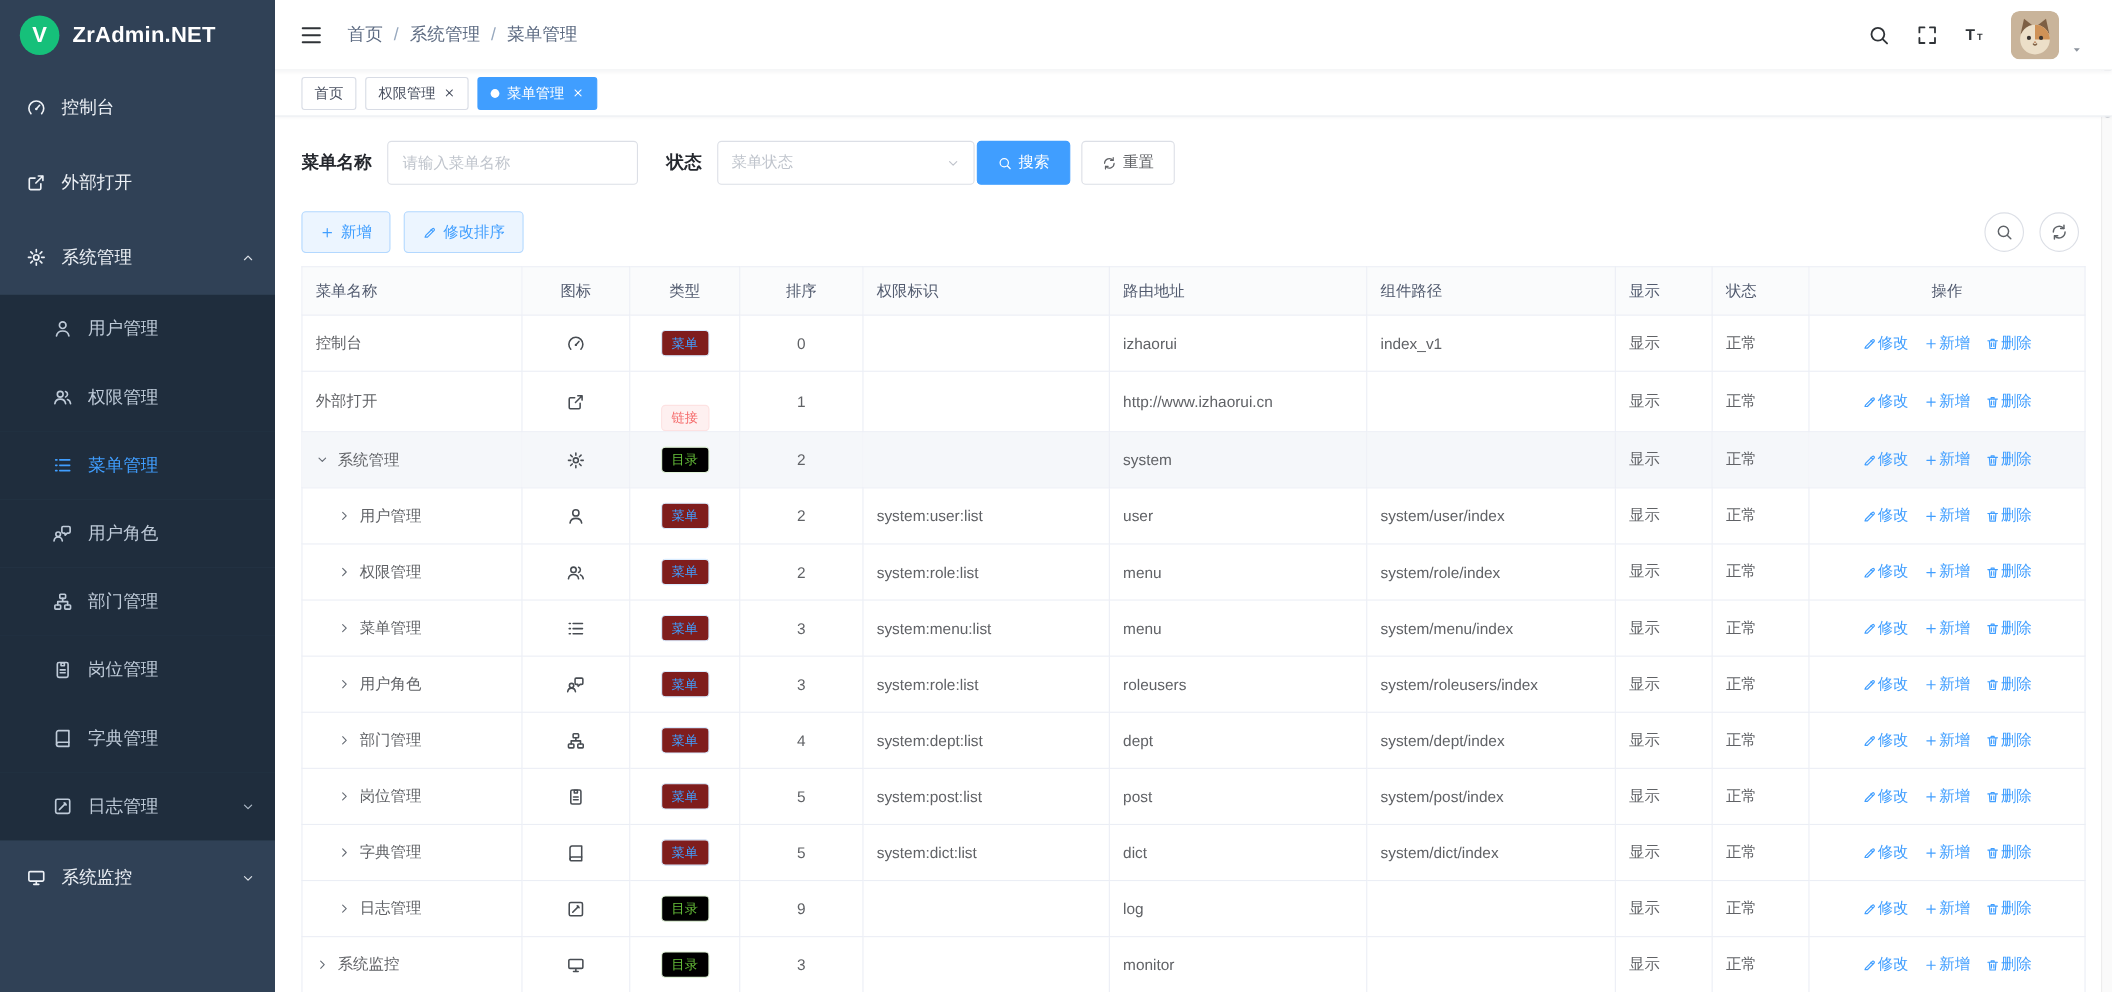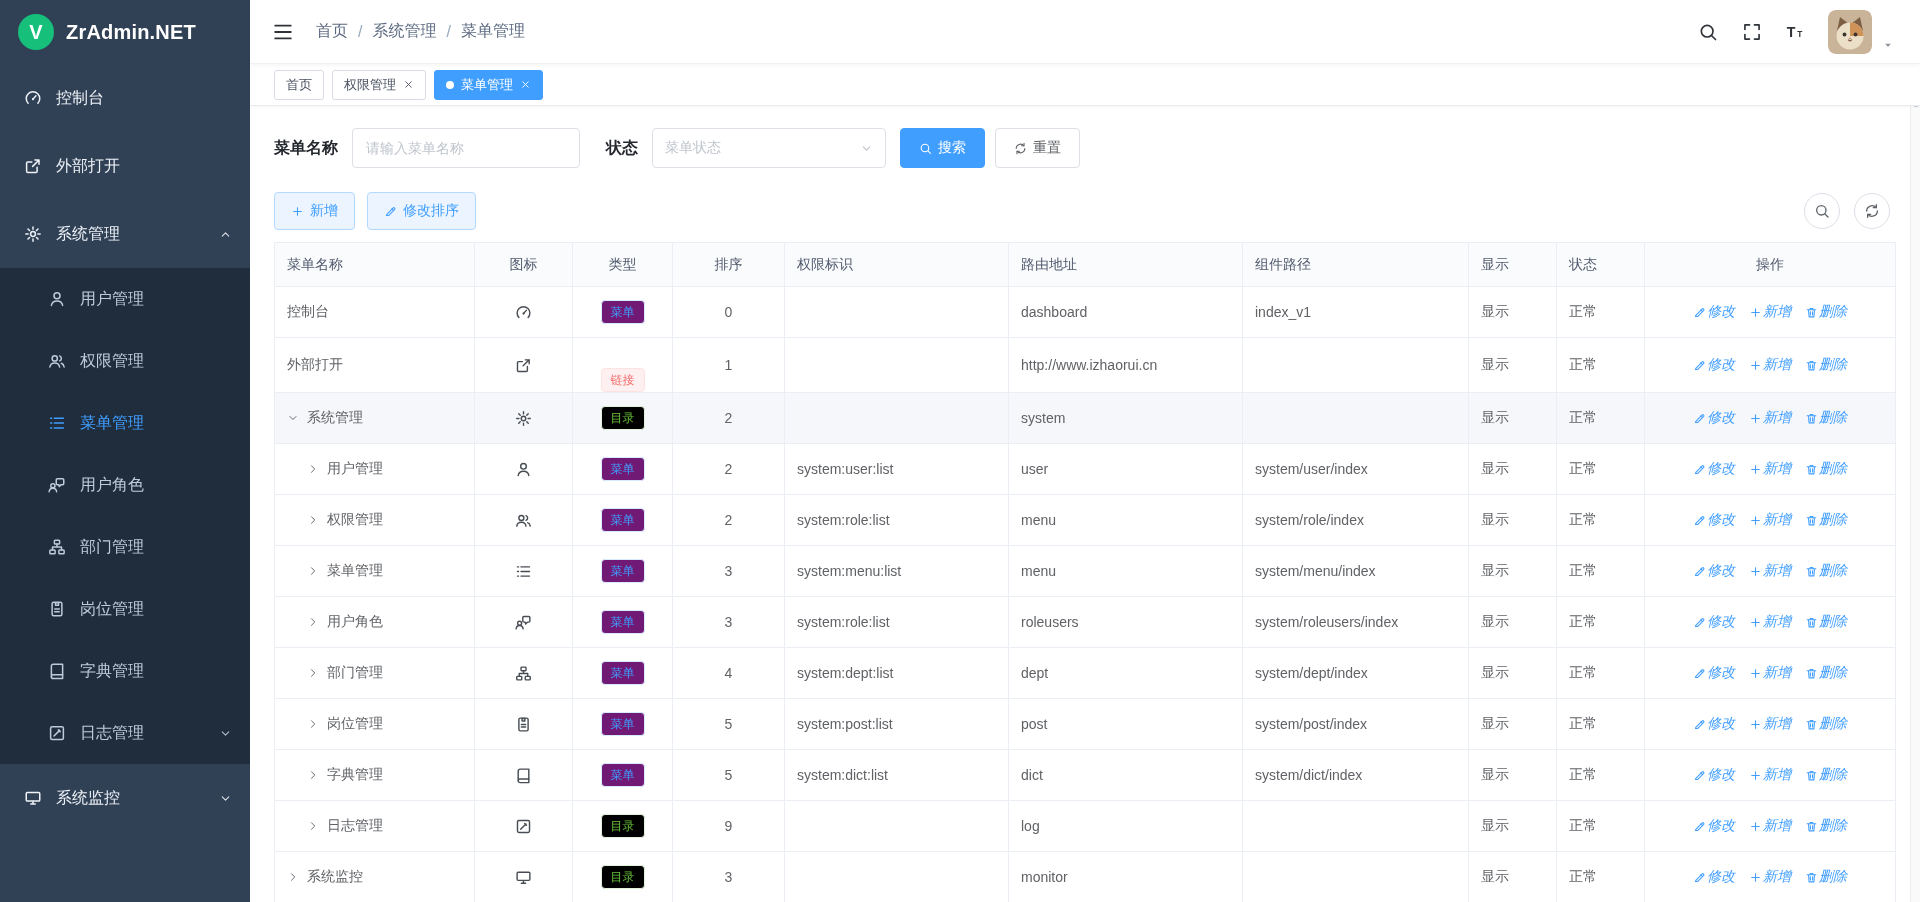--- a/index.html
+++ b/index.html
@@ -60,21 +60,21 @@
   .f-input{width:228px;height:40px;border:1px solid #dcdfe6;border-radius:4px;padding:0 13px;
     font-size:14px;color:#000000;outline:none;font-family:inherit;}
   .f-input::placeholder{color:#bfc4cc;}
   .select{width:234px;height:40px;border:1px solid #dcdfe6;border-radius:4px;display:flex;
     align-items:center;justify-content:space-between;padding:0 12px;cursor:pointer;background:#fff;gap:22px;}
   .select-ph{color:#bfc4cc;font-size:14px;}
   .select-arrow{color:#c0c4cc;font-size:13px;display:inline-flex;}
   .btn{display:inline-flex;align-items:center;gap:6px;height:40px;padding:0 18px;border-radius:4px;
     font-size:14px;border:1px solid transparent;cursor:pointer;background:#fff;font-family:inherit;white-space:nowrap;}
   .bicon{display:inline-flex;font-size:13px;}
-  .btn-primary{background:var(--accent,#409eff);border-color:var(--accent,#409eff);color:#fff;margin-left:14px;font-family:Liberation Serif, serif;}
+  .btn-primary{background:var(--accent,#409eff);border-color:var(--accent,#409eff);color:#fff;margin-left:2px;font-family:Liberation Serif, serif;}
   .btn-plain{border-color:#dcdfe6;color:#606266;margin-left:10px;}
 
   
   .toolbar-row{display:flex;align-items:center;margin-top:24px;}
   .btn-lightblue{background:#ecf5ff;border-color:#b3d8ff;color:var(--accent,#409eff);height:38px;padding:0 16px;margin-right:12px;}
   .toolbar-right{margin-left:auto;display:flex;gap:14px;margin-right:6px;}
   .circle-btn{width:36px;height:36px;border-radius:50%;border:1px solid #dcdfe6;background:#fff;color:#5f6368;
     display:flex;align-items:center;justify-content:center;cursor:pointer;}
   .circle-btn .bicon{font-size:16px;}
 
@@ -86,25 +86,25 @@
   th:nth-of-type(2),th:nth-of-type(3),th:nth-of-type(4),th:nth-of-type(10){text-align:center;}
   .c-center{text-align:center;}
   tr.highlight td{background:#f5f7fa;}
   tr.child td.name-cell{padding-left:32px;}
   .tree-arrow{display:inline-flex;font-size:12px;color:#646a73;margin-right:8px;vertical-align:middle;cursor:pointer;}
   .tree-arrow:empty{display:none;margin:0;}
   .row-name{vertical-align:middle;}
   .cell-icon{font-size:17px;color:#484d53;display:inline-flex;vertical-align:middle;margin:0 auto;}
   td .cell-icon{display:inline-flex;}
   .tag{display:inline-block;height:24px;line-height:22px;padding:0 9px;border-radius:4px;font-size:12px;border:1px solid;}
-  .tag-blue{background:#701a75;border-color:#d9ecff;color:var(--accent,#409eff);text-align:right;}
+  .tag-blue{background:#7f1d1d;border-color:#d9ecff;color:var(--accent,#409eff);text-align:right;}
   .tag-red{background:#fef0f0;border-color:#fde2e2;color:var(--danger,#f56c6c);margin-top:30px;}
   .tag-green{background:#000000;border-color:#e1f3d8;color:var(--success,#67c23a);}
   .ops{display:flex;align-items:center;justify-content:center;gap:14px;}
-  .op{display:inline-flex;align-items:center;gap:1px;color:var(--accent,#409eff);cursor:pointer;text-decoration:none;font-style:italic;}
+  .op{display:inline-flex;align-items:center;gap:1px;color:var(--accent,#409eff);cursor:pointer;text-decoration:none;}
   .oicon{display:inline-flex;font-size:13px;}
 
   
   .scrollbar{position:fixed;top:0;right:0;width:10px;height:902px;background:#fafafa;border-left:1px solid #ededed;}
   .scroll-thumb{position:absolute;top:2px;left:2px;width:6px;height:105px;border-radius:4px;background:#c2c7ce;}
 </style>
 </head>
 <body>
 
 <div class="app">
@@ -470,21 +470,21 @@
                 <td class="c-center"><span class="cell-icon">
                     <svg viewBox="0 0 24 24" fill="none" stroke="currentColor" stroke-width="2" stroke-linecap="round" stroke-linejoin="round">
                       <path d="M5.5 19a9 9 0 1 1 13 0"></path>
                       <path d="M12 13.5L16 9"></path>
                       <circle cx="12" cy="13.5" r="1.5" fill="currentColor" stroke="none"></circle>
                     </svg>
                   </span></td>
                 <td class="c-center"><span class="tag tag-blue">菜单</span></td>
                 <td class="c-center">0</td>
                 <td></td>
-                <td>dashboard</td>
+                <td>izhaorui</td>
                 <td>index_v1</td>
                 <td>显示</td>
                 <td>正常</td>
                 <td>
                   <div class="ops">
                     <a class="op">
                       <span class="oicon">
                         <svg viewBox="0 0 24 24" fill="none" stroke="currentColor" stroke-width="2" stroke-linecap="round" stroke-linejoin="round">
                           <path d="M4.5 19.5h4L19.8 8.2a2 2 0 0 0-2.8-2.8L5.7 16.7l-1.2 2.8z"></path>
                           <path d="M14.5 7l2.8 2.8"></path>

